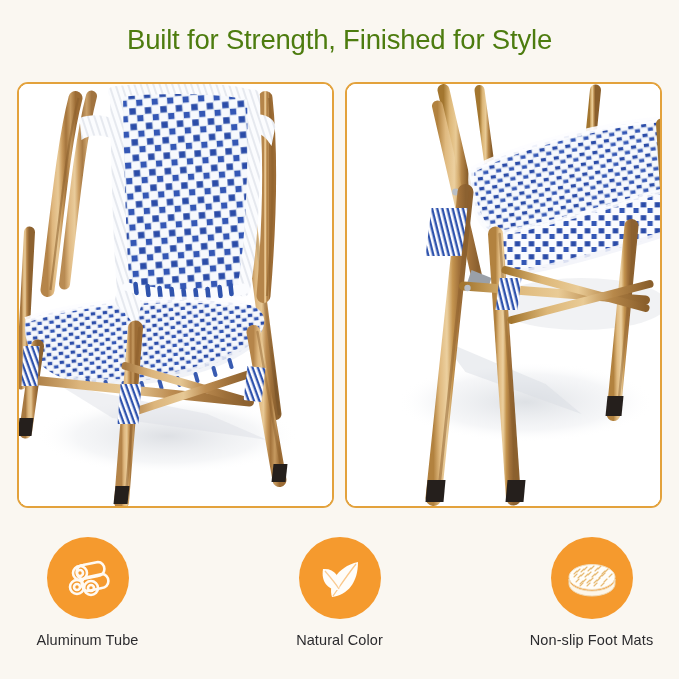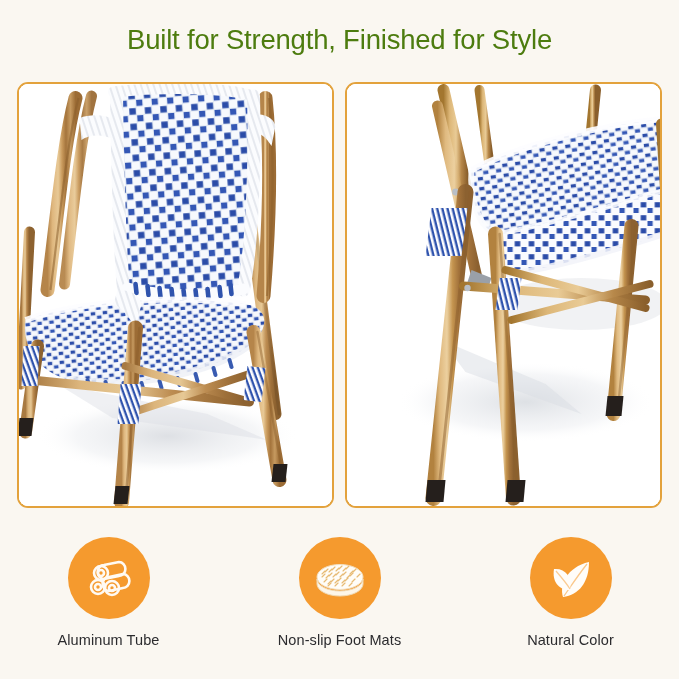--- a/index.html
+++ b/index.html
@@ -64,21 +64,21 @@
 
   
   #features {
     position: absolute;
     left: 0;
     top: 537px;
     width: 679px;
     display: flex;
     justify-content: center;
     align-items: flex-start;
-    gap: 61px;
+    gap: 82px;
   }
   .feature {
     width: 170px;
     display: flex;
     flex-direction: column;
     align-items: center;
   }
   .feat-circle {
     width: 82px;
     height: 82px;
@@ -356,20 +356,34 @@
 
             <circle cx="15" cy="35" r="7"></circle>
             <circle cx="15" cy="35" r="3"></circle>
 
             <circle cx="29" cy="36" r="7"></circle>
             <circle cx="29" cy="36" r="3"></circle>
           </g>
         </svg>
       </div>
       <div class="feat-label">Aluminum Tube</div>
+    </div>
+
+    <div class="feature">
+      <div class="feat-circle">
+        <svg width="52" height="52" viewBox="0 0 52 52" aria-hidden="true">
+
+          <path d="M44 10 C44 30, 34 43, 18 45 C14 33, 22 15, 44 10 Z" fill="#fffdf9"></path>
+          <path d="M42 12 C34 22, 26 34, 19 44" fill="none" stroke="#f59a2e" stroke-width="1.3" opacity="0.55"></path>
+
+          <path d="M9 17 C20 16, 27 24, 25 38 C13 38, 7 29, 9 17 Z" fill="#fffdf9"></path>
+          <path d="M11 19 C17 26, 22 32, 25 37" fill="none" stroke="#f59a2e" stroke-width="1.2" opacity="0.5"></path>
+        </svg>
+      </div>
+      <div class="feat-label">Natural Color</div>
     </div>
 
     <div class="feature">
       <div class="feat-circle">
         <svg width="54" height="54" viewBox="0 0 54 54" aria-hidden="true">
 
           <path d="M4 28 A23 12 0 0 0 50 28 L50 33 A23 12 0 0 1 4 33 Z" fill="#fdf6e9" stroke="#efd9b4" stroke-width="1"></path>
 
           <ellipse cx="27" cy="26" rx="23" ry="12.5" fill="#fffdf8" stroke="#f2e0c2" stroke-width="1"></ellipse>
 
@@ -405,29 +419,15 @@
             <path d="M37 24 l-3 3"></path>
             <path d="M18 30 l-3 3"></path>
               <path d="M25 29 l-3 3"></path>
               <path d="M32 29 l-3 3"></path>
           </g>
         </svg>
       </div>
       <div class="feat-label">Non-slip Foot Mats</div>
     </div>
 
-    <div class="feature">
-      <div class="feat-circle">
-        <svg width="52" height="52" viewBox="0 0 52 52" aria-hidden="true">
-
-          <path d="M44 10 C44 30, 34 43, 18 45 C14 33, 22 15, 44 10 Z" fill="#fffdf9"></path>
-          <path d="M42 12 C34 22, 26 34, 19 44" fill="none" stroke="#f59a2e" stroke-width="1.3" opacity="0.55"></path>
-
-          <path d="M9 17 C20 16, 27 24, 25 38 C13 38, 7 29, 9 17 Z" fill="#fffdf9"></path>
-          <path d="M11 19 C17 26, 22 32, 25 37" fill="none" stroke="#f59a2e" stroke-width="1.2" opacity="0.5"></path>
-        </svg>
-      </div>
-      <div class="feat-label">Natural Color</div>
-    </div>
-
   </div>
 
 </div>
 
 </body></html>

